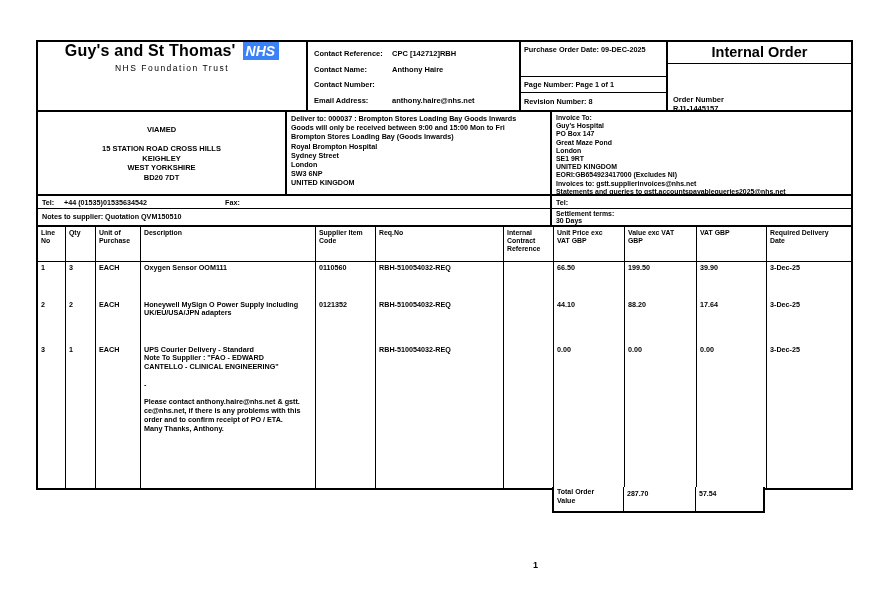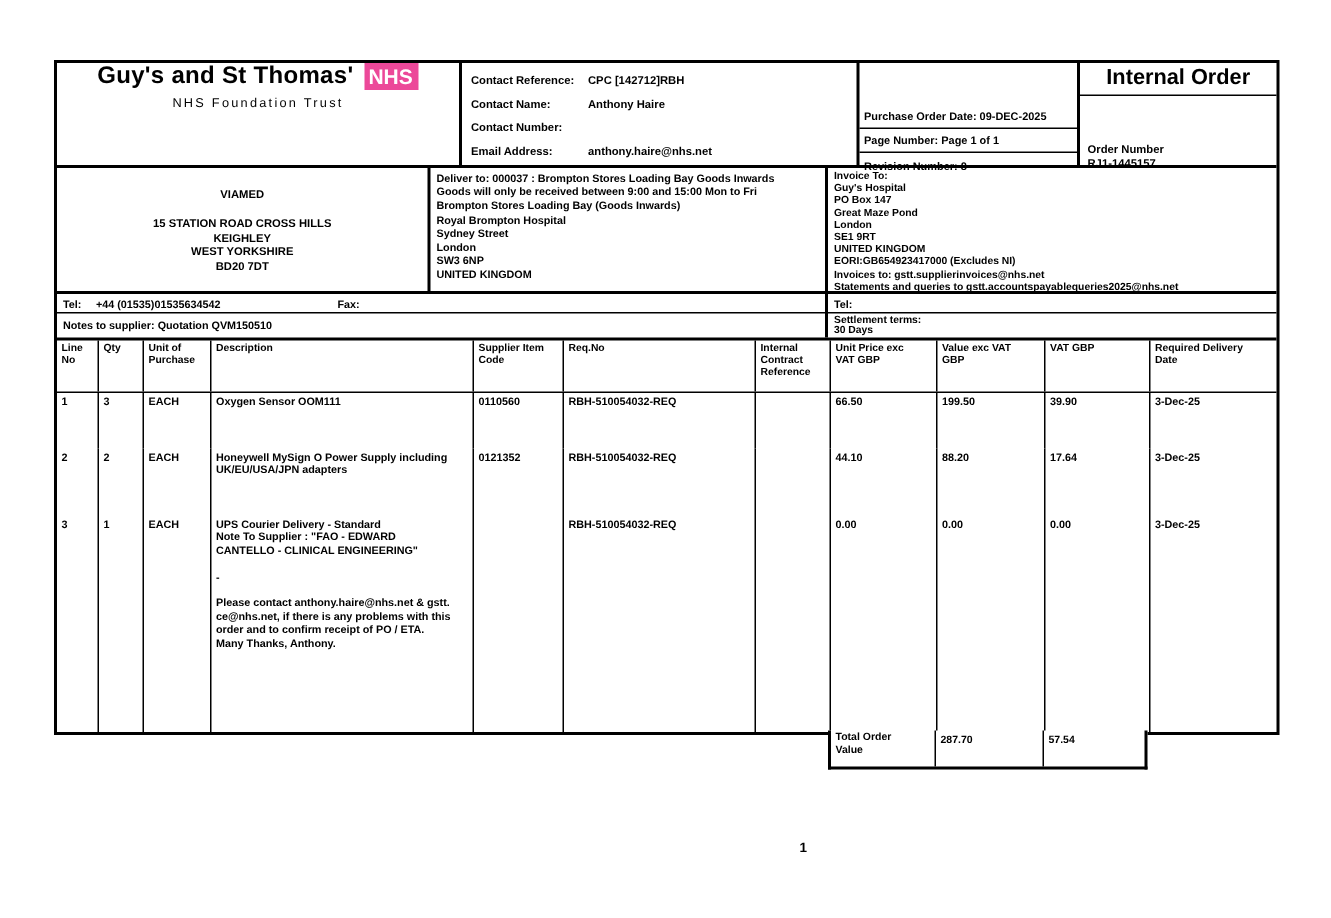--- a/index.html
+++ b/index.html
@@ -5,30 +5,30 @@
   * { margin:0; padding:0; box-sizing:border-box; }
   html,body { background:#fff; }
   body { width:887px; height:612px; position:relative; font-family:"Liberation Sans", sans-serif; color:#000; font-weight:bold; -webkit-font-smoothing:antialiased; }
   .doc { position:absolute; left:36px; top:40px; width:817px; border:2px solid #000; background:#fff; }
 
   
   .row-a { display:flex; height:70px; border-bottom:2px solid #000; }
   .logo-cell { width:270px; border-right:2px solid #000; display:flex; flex-direction:column; align-items:center; justify-content:flex-start; }
   .logo-line { display:flex; align-items:center; }
   .trust-name { font-size:16px; font-weight:bold; letter-spacing:0.2px; }
-  .nhs-box { display:inline-block; background:#ec4899; color:#fff; font-weight:bold; font-size:14px; line-height:18px; height:18px; padding:0 4px 0 3px; margin-left:7px; }
+  .nhs-box { display:inline-block; background:#3b82f6; color:#fff; font-style:italic; font-weight:bold; font-size:14px; line-height:18px; height:18px; padding:0 4px 0 3px; margin-left:7px; }
   .trust-sub { font-size:8.5px; font-weight:normal; letter-spacing:1.5px; margin-top:3px; }
 
-  .contact-cell { width:265px; border-right:2px solid #000; padding:7px 6px 0 6px; font-size:7.5px; }
+  .contact-cell { width:213px; border-right:2px solid #000; padding:7px 6px 0 6px; font-size:7.5px; }
   .contact-line { display:flex; margin-bottom:6.5px; min-height:8px; }
   .contact-line .lbl { min-width:78px; }
 
   .po-info-cell { flex:1; display:flex; }
   .po-left { width:147px; border-right:2px solid #000; display:flex; flex-direction:column; }
-  .po-date { height:36px; border-bottom:1px solid #000; padding:3px 3px; font-size:7.3px;margin-top:28px; }
+  .po-date { height:36px; border-bottom:1px solid #000; padding:3px 3px; font-size:7.3px; }
   .po-page { height:16px; border-bottom:1px solid #000; padding:3px 3px; font-size:7.3px; }
   .po-rev { flex:1; padding:4px 3px; font-size:7.3px; }
   .po-right { flex:1; display:flex; flex-direction:column; }
   .po-title { height:22px; border-bottom:1px solid #000; font-size:14.5px; font-weight:bold; text-align:center; line-height:21px; }
   .po-order { flex:1; padding:7px 5px; font-size:7.5px; line-height:9px; white-space:pre-line;margin-top:24px; }
 
   
   .row-b { display:flex; height:84px; border-bottom:2px solid #000; }
   .supplier-cell { width:249px; border-right:2px solid #000; padding:13px 10px 0 10px; font-size:7.5px; }
   .supplier-cell .line { min-height:9.5px; line-height:9.5px;text-align:center; }

